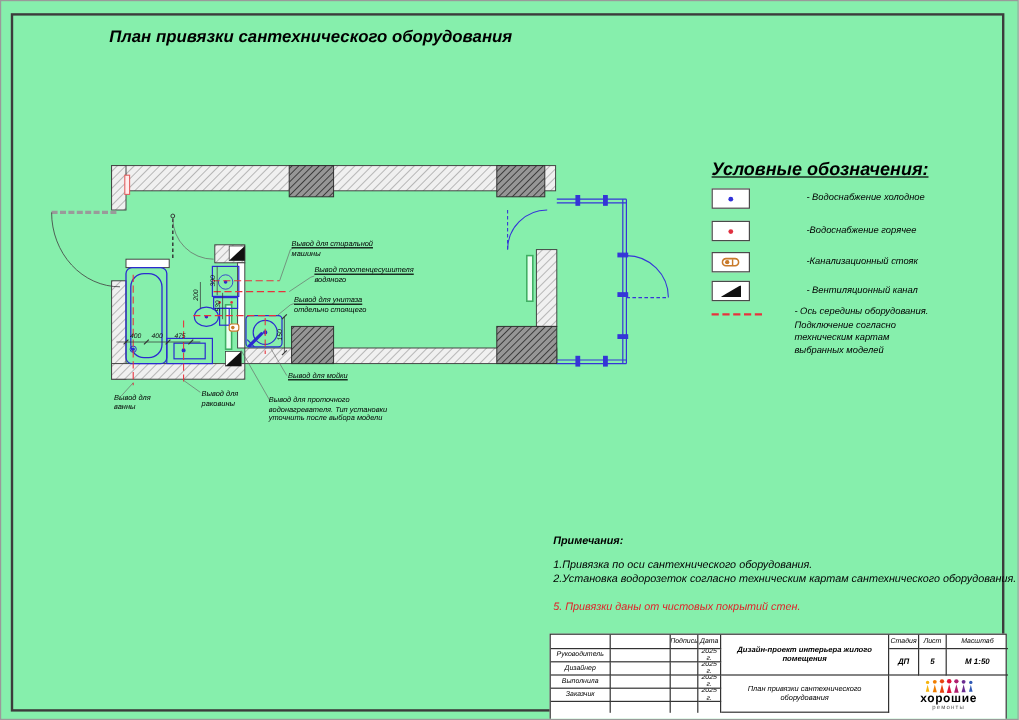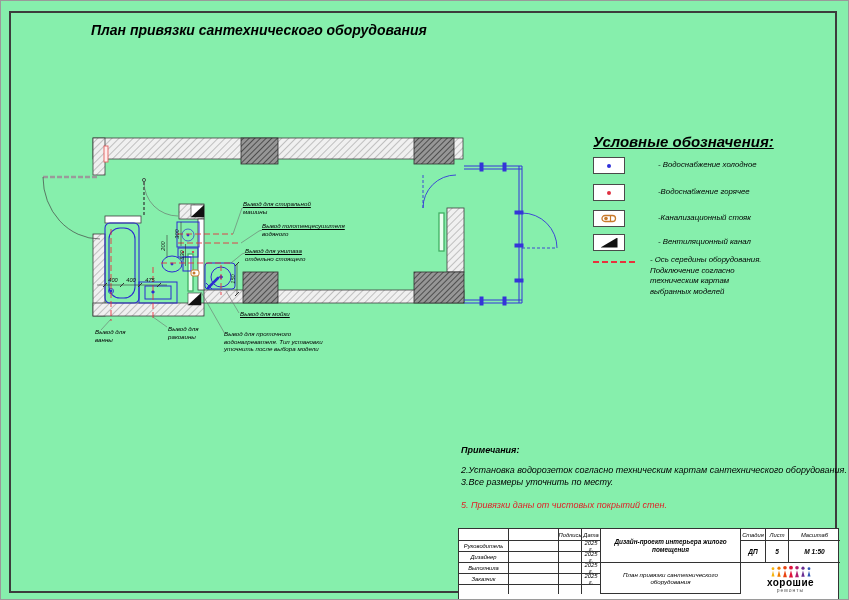--- a/index.html
+++ b/index.html
@@ -9,21 +9,21 @@
   .title{position:absolute;left:90px;top:21px;font-size:14px;font-weight:bold;font-style:italic;color:#000;white-space:nowrap;}
   svg.plan{position:absolute;left:0;top:0;width:849px;height:600px;}
   .callout{position:absolute;font-size:6.2px;line-height:7.6px;font-style:italic;color:#000;white-space:nowrap;}
   .callout span{display:block;}
   .callout span.u{text-decoration:underline;}
   
   .legend{position:absolute;left:592px;top:132px;width:250px;}
   .legend .hd{font-size:15px;font-style:italic;font-weight:600;text-decoration:underline;color:#000;}
   .litem{position:absolute;left:0;display:flex;align-items:center;}
   .lbox{width:30px;height:15px;border:1px solid #4a4a4a;background:#fff;display:flex;align-items:center;justify-content:center;flex:0 0 auto;}
-  .llabel{margin-left:33px;font-size:7.8px;font-style:italic;color:#000;white-space:pre-line;line-height:10.5px;}
+  .llabel{margin-left:47px;font-size:7.8px;font-style:italic;color:#000;white-space:pre-line;line-height:10.5px;}
   .dotb{width:4px;height:4px;border-radius:50%;background:#3030d8;}
   .dotr{width:4px;height:4px;border-radius:50%;background:#e03040;}
   .tri{width:17px;height:10px;background:#111;clip-path:polygon(0 100%,100% 100%,100% 0);}
   .dashred{width:42px;border-top:2px dashed #e8323c;}
   
   .notes{position:absolute;left:460px;top:444px;width:378px;}
   .notes .hd{font-size:9px;font-style:italic;font-weight:bold;color:#000;}
   .notes .ln{font-size:9px;font-style:italic;color:#000;line-height:11.6px;white-space:nowrap;}
   .notes .ln.red{color:#e01f26;margin-top:12px;}
   .notes .body{margin-top:10px;}
@@ -266,32 +266,32 @@
       <div class="llabel">-Канализационный стояк</div>
     </div>
     <div class="litem" style="top:101px">
       <div class="lbox">
           <div class="tri"></div>
         </div>
       <div class="llabel">- Вентиляционный канал</div>
     </div>
     <div class="litem" style="top:122px;align-items:flex-start">
       <div class="dashred" style="margin-top:6px"></div>
-      <div class="llabel" style="margin-left:15px">- Ось середины оборудования.
+      <div class="llabel" style="margin-left:27px">- Ось середины оборудования.
  Подключение согласно
  техническим картам
  выбранных моделей</div>
     </div>
   </div>
 
   <div class="notes">
     <div class="hd">Примечания:</div>
     <div class="body">
+      <div class="ln">1.Привязка по оси сантехнического оборудования.</div>
       <div class="ln">2.Установка водорозеток согласно техническим картам сантехнического оборудования.</div>
-      <div class="ln">3.Все размеры уточнить по месту.</div>
       <div class="ln red">5. Привязки даны от чистовых покрытий стен.</div>
     </div>
   </div>
 
   <div class="tb">
 
     <div class="c"></div>
     <div class="c"></div>
     <div class="c">Подпись</div>
     <div class="c">Дата</div>

